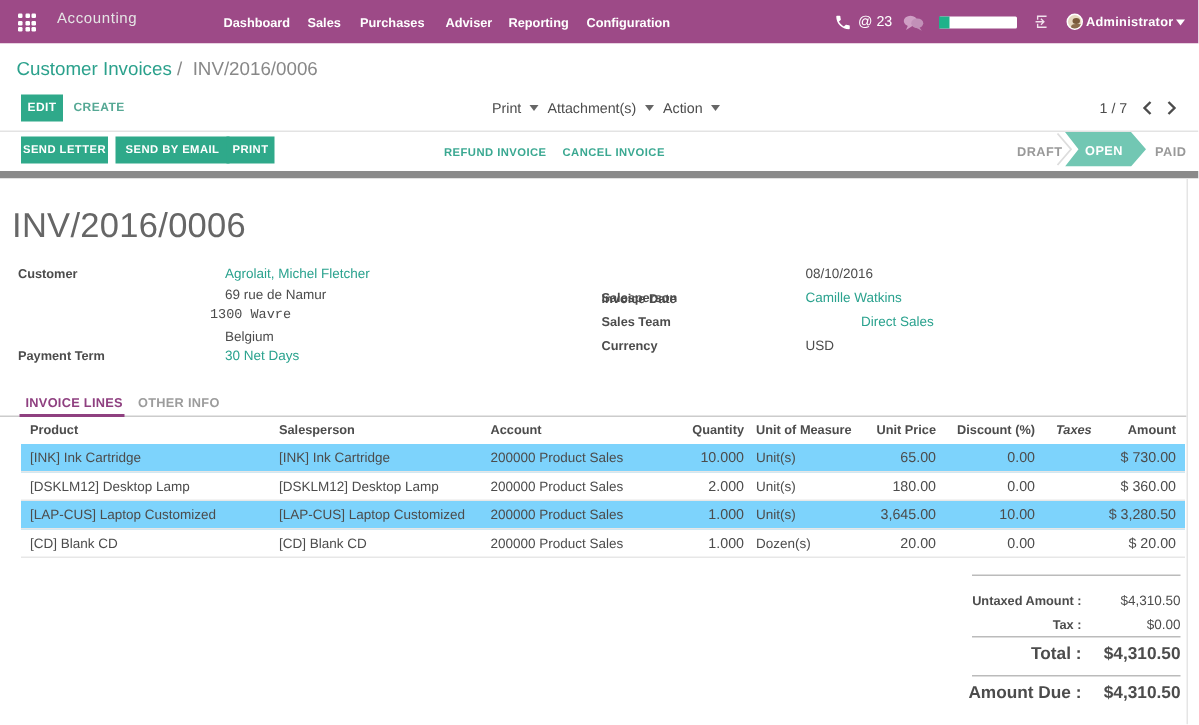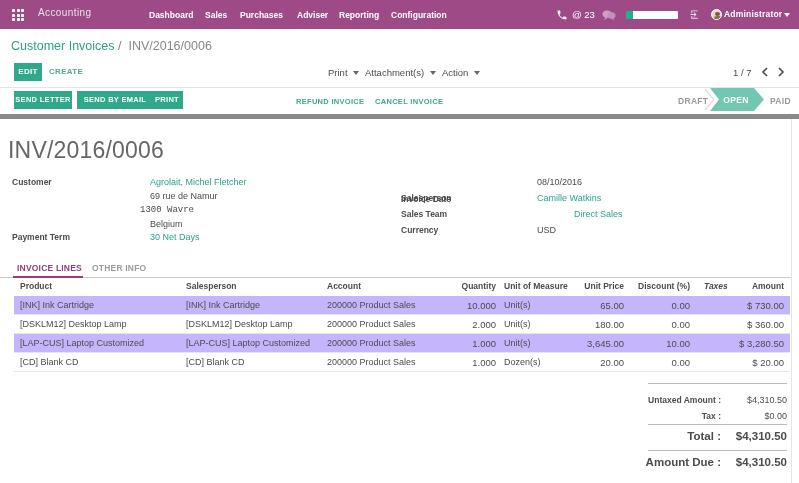--- a/index.html
+++ b/index.html
@@ -41,21 +41,21 @@
 
 
 .tabs { position:absolute; left:0px; top:260px; width:791px; height:18px; border-bottom:1px solid #ccc; }
 .tab1 { position:absolute; left:17px; top:3px; font-size:8.5px; font-weight:bold; color:#8f4080; letter-spacing:0.2px; }
 .tab1u { position:absolute; left:13px; top:16px; width:70px; height:2px; background:#8f4080; }
 .tab2 { position:absolute; left:92px; top:3px; font-size:8.5px; font-weight:bold; color:#9c9c9c; letter-spacing:0.2px; }
 
 
 .thead { position:absolute; left:14px; top:281px; width:776px; height:15px; font-weight:bold; font-size:8.5px; }
 .trow { position:absolute; left:14px; width:776px; height:19px; font-size:9px; line-height:19px; border-bottom:1px solid #e7e7e7; }
-.trow.odd { background:#c4b5fd; }
+.trow.odd { background:#7dd3fc; }
 .c { position:absolute; white-space:nowrap; top:0; }
 .c1 { left:6px; } .c2 { left:172px; } .c3 { left:313px; }
 .c4 { right:294px; } .c5 { left:490px; } .c6 { right:166px; }
 .c7 { right:100px; } .c8 { left:690px;font-style:italic; } .c9 { right:6px; }
 .trow .c4, .trow .c6, .trow .c7, .trow .c9 { font-size:9.5px; }
 
 
 .totline { position:absolute; left:648px; width:139px; height:1px; background:#bbb; }
 .totrow { position:absolute; left:600px; width:187px; display:flex; }
 .totrow .tl2 { flex:1; text-align:right; font-weight:bold; }

